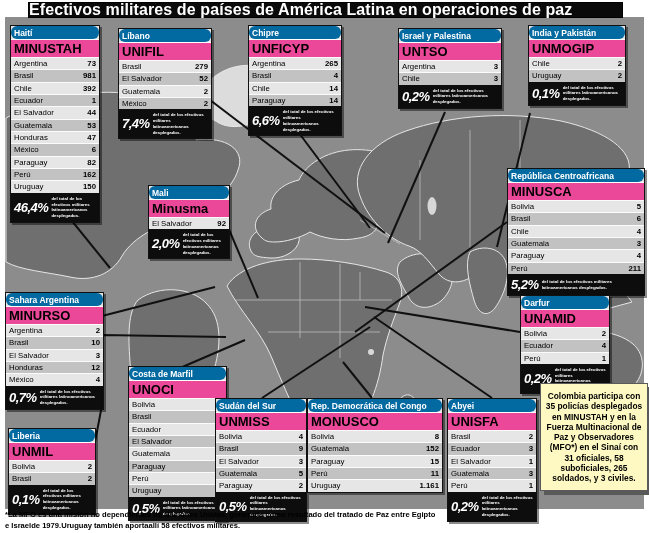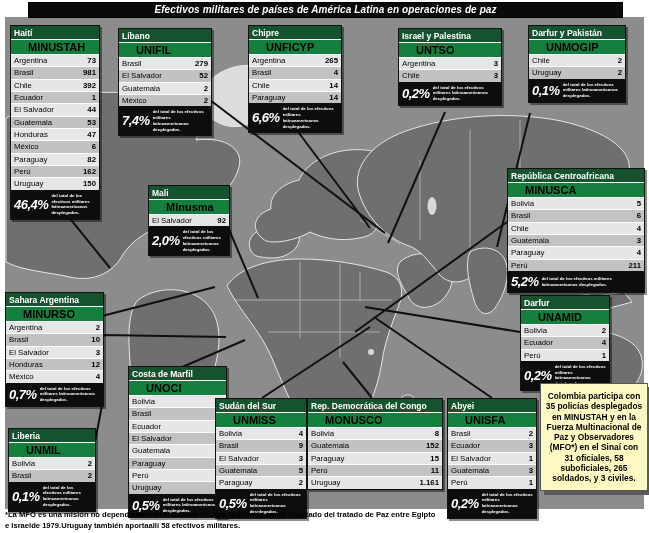--- a/index.html
+++ b/index.html
@@ -1,25 +1,25 @@
 <!DOCTYPE html>
 <html><head>
 <meta charset="utf-8">
 <style>
   html,body{margin:0;padding:0;background:#ffffff;}
   #stage{position:relative;width:649px;height:533px;background:#ffffff;overflow:hidden;
          font-family:"Liberation Sans","DejaVu Sans",sans-serif;color:#000;}
   #map-layer{position:absolute;left:0;top:0;width:649px;height:533px;z-index:0;}
   .titlebar{position:absolute;left:28px;top:2px;width:593px;height:14px;background:#0a0a0a;
-            color:#fff;font-size:10px;font-weight:bold;text-align:center;line-height:14px;
-            z-index:3;border:1px solid #000;letter-spacing:.1px;font-style:italic;}
+            color:#fff;font-size:16px;font-weight:bold;text-align:left;line-height:14px;
+            z-index:3;border:1px solid #000;letter-spacing:.1px;}
   .mbox{position:absolute;z-index:2;border:1px solid #111;background:#e4e4e4;
         box-shadow:2px 2px 0 rgba(0,0,0,.45);}
-  .bh{background:#14532d;color:#fff;font-weight:bold;font-size:8.5px;padding:2px 3px 1px 3px;white-space:nowrap;}
-  .bm{background:#15803d;color:#000;font-weight:bold;font-size:11px;padding:1px 17px;border-top:1px solid #fff;white-space:nowrap;}
+  .bh{background:#0369a1;color:#fff;font-weight:bold;font-size:8.5px;padding:2px 3px 1px 3px;white-space:nowrap;border-radius:6px;}
+  .bm{background:#ec4899;color:#000;font-weight:bold;font-size:13px;padding:1px 3px;border-top:1px solid #fff;white-space:nowrap;}
   .row{display:flex;justify-content:space-between;font-size:7.8px;padding:1px 3px;border-top:1px solid #fbfbfb;line-height:1.2;}
   .brows .row:nth-child(odd){background:#e6e6e6;}
   .brows .row:nth-child(even){background:#c2c2c2;}
   .row .v{font-weight:bold;}
   .bf{background:#0d0d0d;color:#fff;display:flex;align-items:center;gap:3px;padding:3px 3px;}
   .pct{font-size:13px;font-weight:bold;font-style:italic;letter-spacing:-.5px;white-space:nowrap;}
   .pct.big{font-size:15px;}
   .cap{font-size:4.4px;font-weight:bold;line-height:1.3;display:block;}
   .note{position:absolute;left:540px;top:383px;width:98px;z-index:2;background:#fef9c3;
         border:1px solid #5a5a5a;box-shadow:4px 4px 0 #595959;padding:7px 4px;
@@ -225,21 +225,21 @@
           <span class="v">3</span>
         </div>
       </div>
     <div class="bf">
       <span class="pct">0,2%</span>
       <span class="cap">del total de los efectivos militares latinoamericanos desplegados.</span>
     </div>
   </div>
 
   <div class="mbox" style="left:528px;top:25px;width:96px">
-    <div class="bh">Darfur y Pakistán</div>
+    <div class="bh">India y Pakistán</div>
     <div class="bm">UNMOGIP</div>
     <div class="brows">
         <div class="row">
           <span class="c">Chile</span>
           <span class="v">2</span>
         </div>
         <div class="row">
           <span class="c">Uruguay</span>
           <span class="v">2</span>
         </div>

